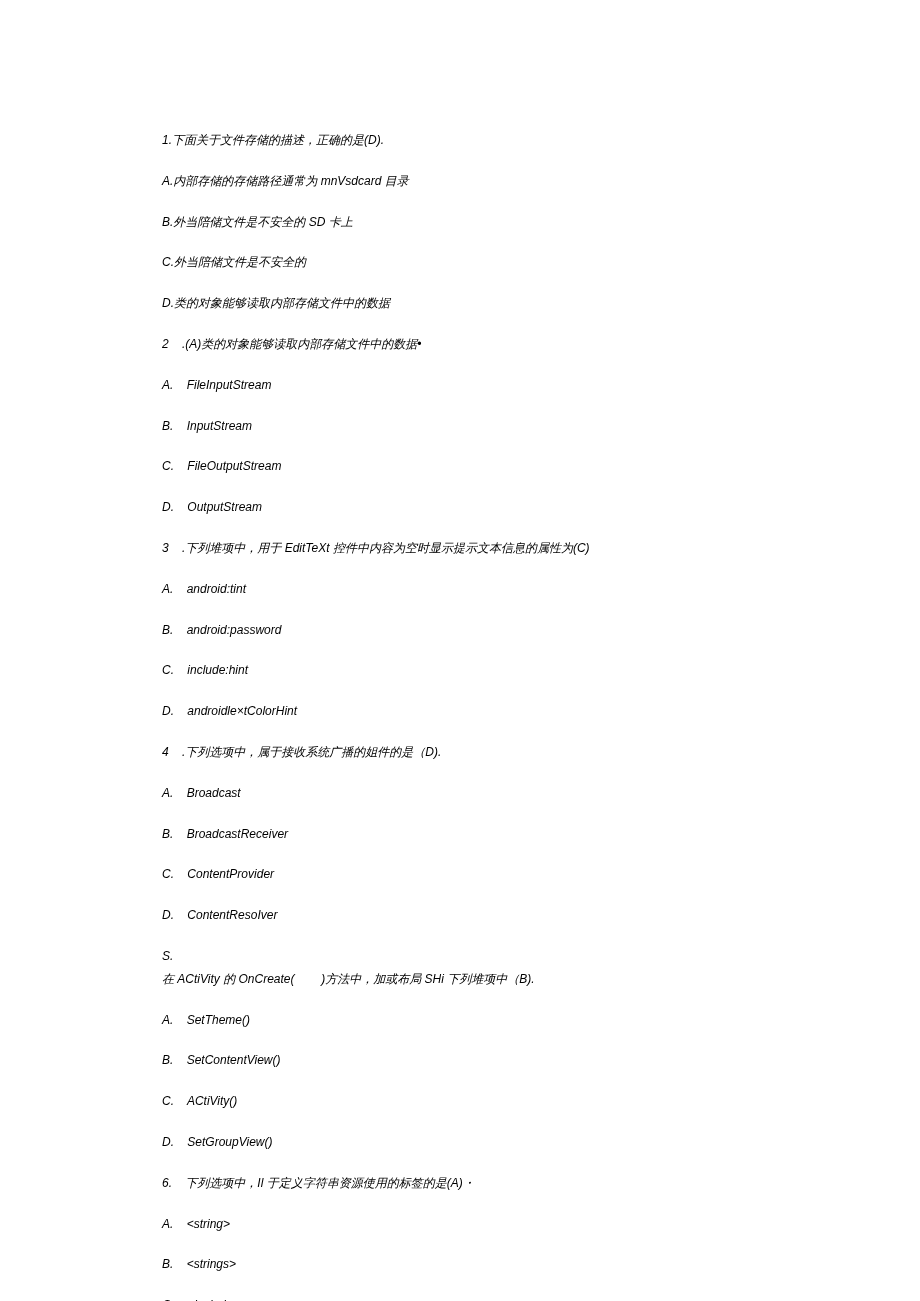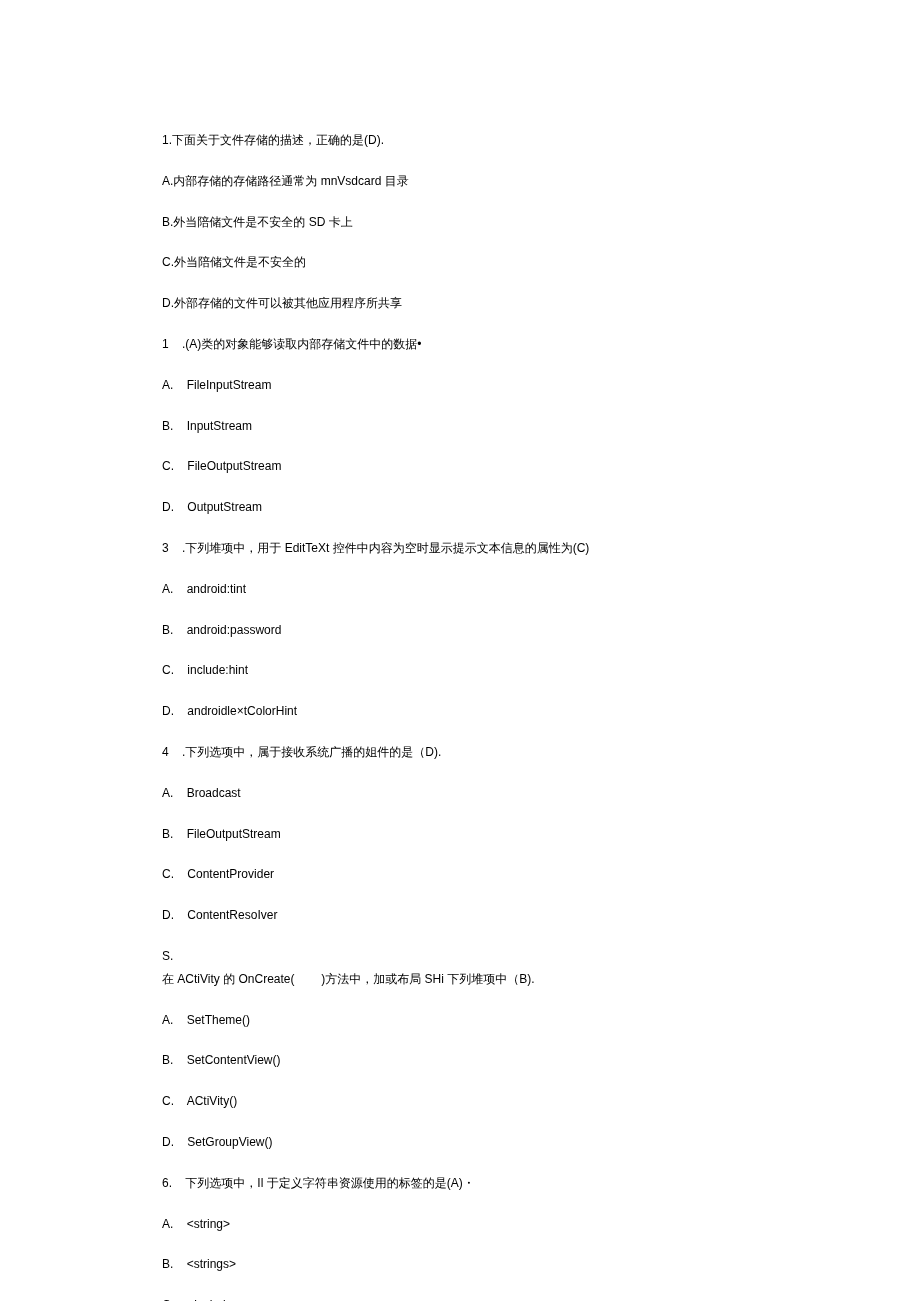--- a/index.html
+++ b/index.html
@@ -1,18 +1,19 @@
 <!DOCTYPE html>
 <html><head>
   <meta charset="utf-8">
   <style>
     * {
       margin: 4px;
       padding: 0;
       box-sizing: border-box;
+      font-style: italic;
     }
     body {
       background: #ffffff;
       width: 920px;
       height: 1301px;
       font-family: Arial, "Microsoft YaHei", sans-serif;
       font-size: 12px;
       color: #000000;
       padding: 120px 150px 60px 150px;
       line-height: 1.4;
@@ -26,34 +27,34 @@
       white-space: pre-wrap;
     }
   </style>
 </head>
 <body>
 
 <div class="line">1.下面关于文件存储的描述，正确的是(D).</div>
 <div class="line">A.内部存储的存储路径通常为 mnVsdcard 目录</div>
 <div class="line">B.外当陪储文件是不安全的 SD 卡上</div>
 <div class="line">C.外当陪储文件是不安全的</div>
-<div class="line">D.外部存储的文件可以被其他应用程序所共享</div>
-<div class="line">1    .(A)类的对象能够读取内部存储文件中的数据•</div>
+<div class="line">D.类的对象能够读取内部存储文件中的数据</div>
+<div class="line">2    .(A)类的对象能够读取内部存储文件中的数据•</div>
 <div class="line">A.    FileInputStream</div>
 <div class="line">B.    InputStream</div>
 <div class="line">C.    FileOutputStream</div>
 <div class="line">D.    OutputStream</div>
 <div class="line">3    .下列堆项中，用于 EditTeXt 控件中内容为空时显示提示文本信息的属性为(C)</div>
 <div class="line">A.    android:tint</div>
 <div class="line">B.    android:password</div>
 <div class="line">C.    include:hint</div>
 <div class="line">D.    androidle×tColorHint</div>
 <div class="line">4    .下列选项中，属于接收系统广播的姐件的是（D).</div>
 <div class="line">A.    Broadcast</div>
-<div class="line">B.    FileOutputStream</div>
+<div class="line">B.    BroadcastReceiver</div>
 <div class="line">C.    ContentProvider</div>
 <div class="line">D.    ContentResoIver</div>
 <div class="line-tight">S.</div>
 <div class="line">在 ACtiVity 的 OnCreate(        )方法中，加或布局 SHi 下列堆项中（B).</div>
 <div class="line">A.    SetTheme()</div>
 <div class="line">B.    SetContentView()</div>
 <div class="line">C.    ACtiVity()</div>
 <div class="line">D.    SetGroupView()</div>
 <div class="line">6.    下列选项中，Il 于定义字符串资源使用的标签的是(A)・</div>
 <div class="line">A.    &lt;string&gt;</div>

